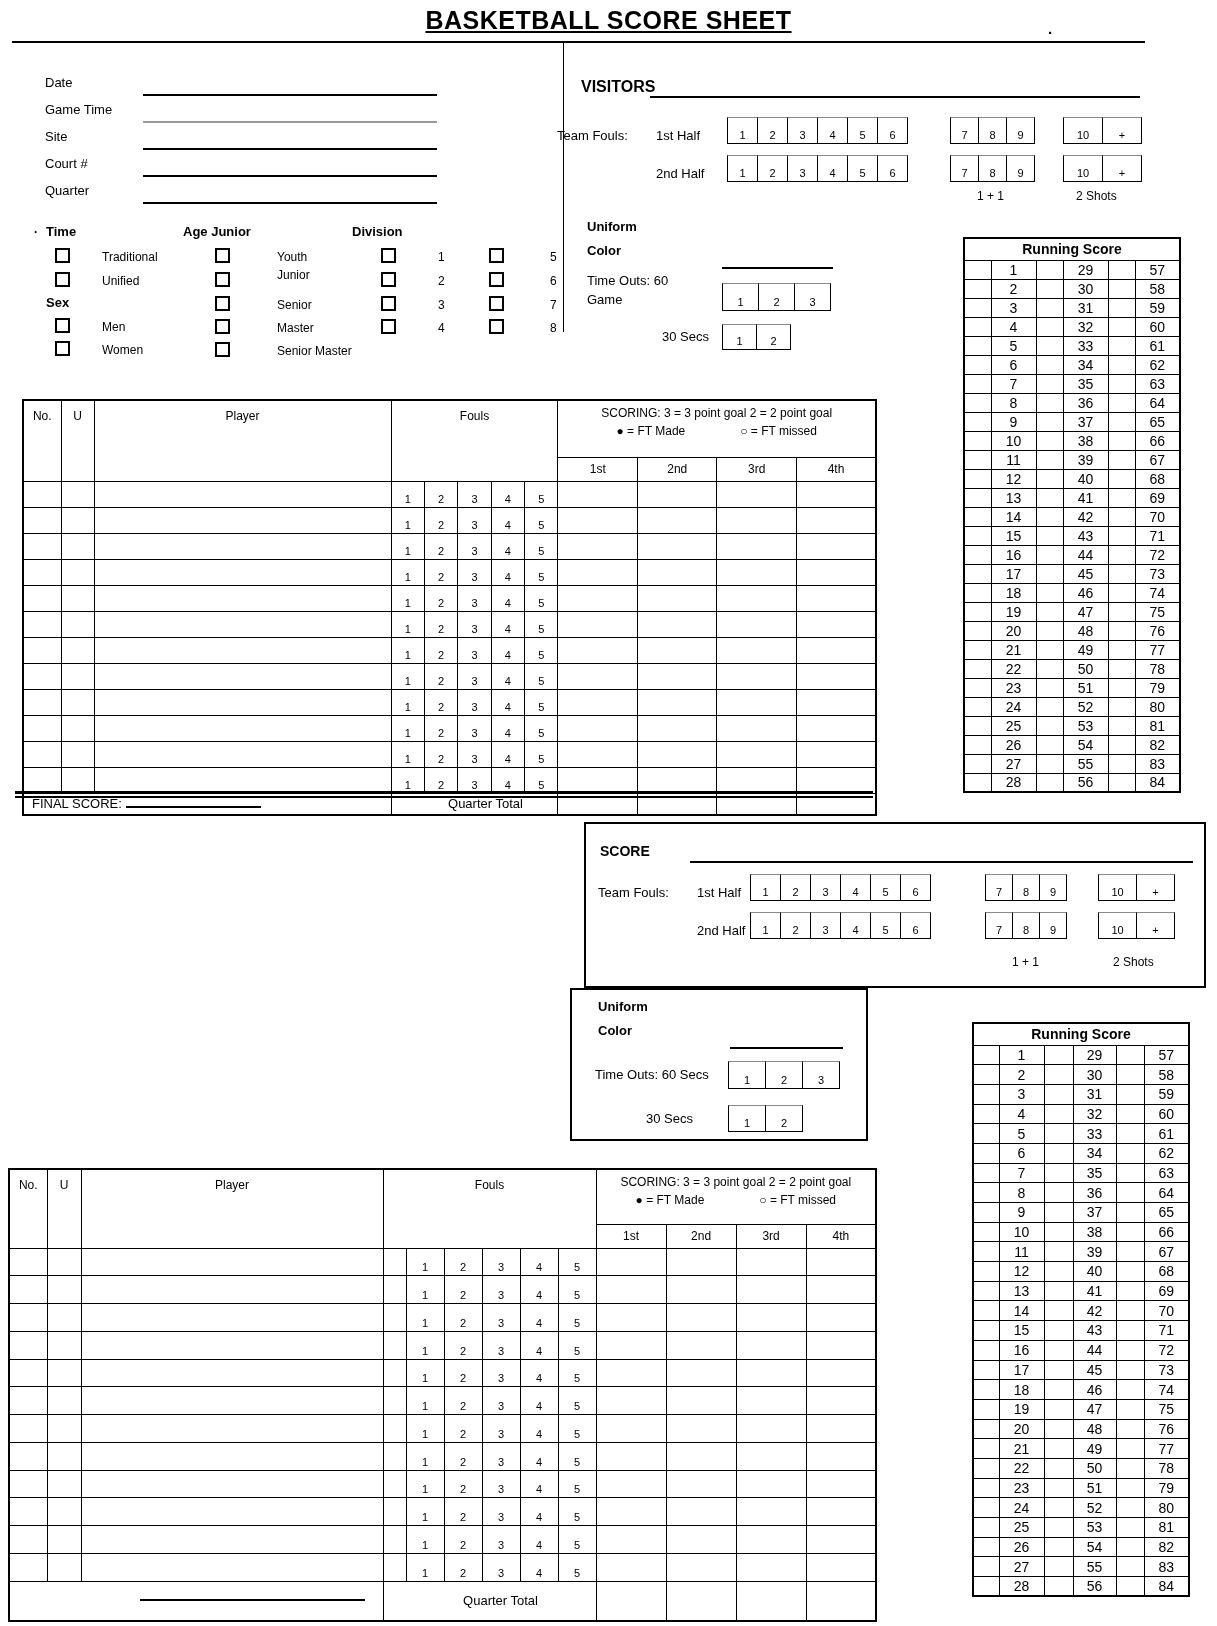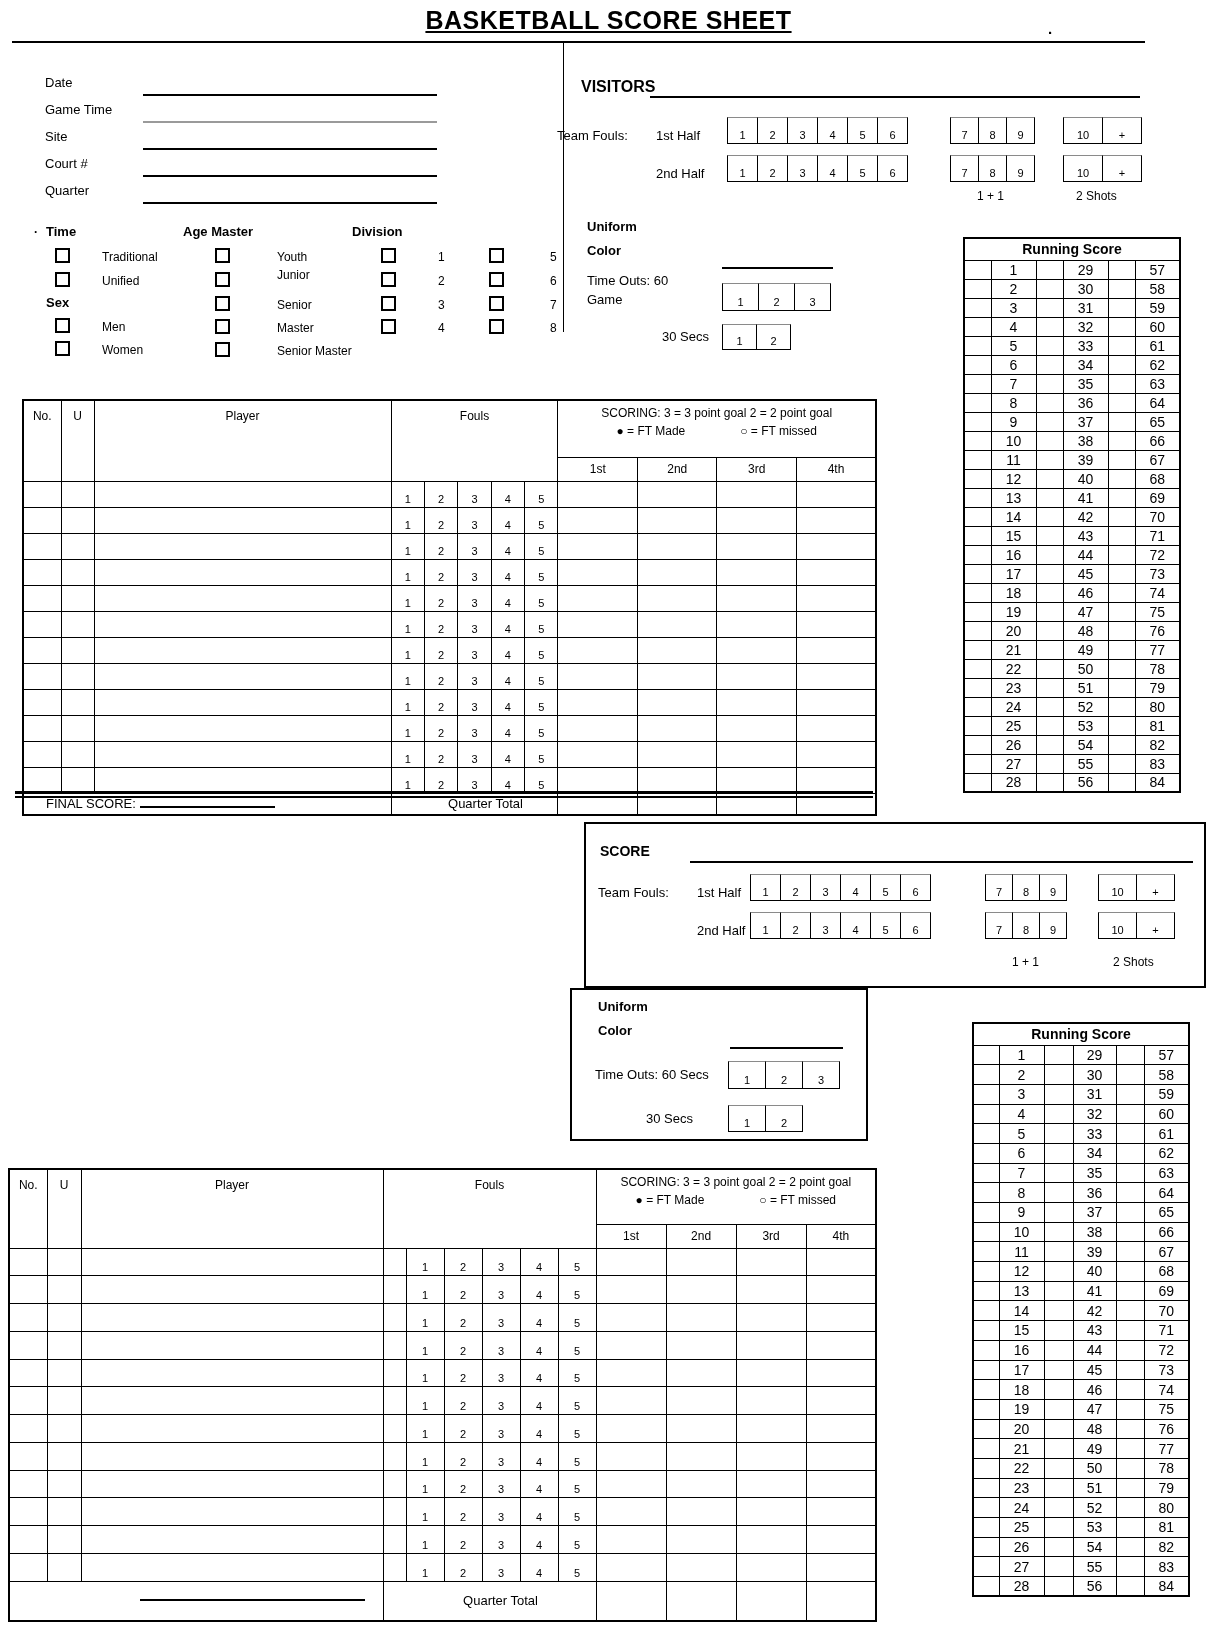--- a/index.html
+++ b/index.html
@@ -47,21 +47,21 @@
   .hrA-b { height:55px; }
   .hrB td { height:24px; font-size:12px; text-align:center; vertical-align:middle; }
   .scoring-head { vertical-align:top; text-align:center; font-size:12px; padding-top:5px; }
   .ftline { display:flex; justify-content:center; gap:55px; margin-top:4px; font-size:12px; }
   .pt-top tbody tr { height:26px; }
   .pt-bot tbody tr { height:27.75px; }
   .ptable tbody td.fnum { font-size:11px; text-align:center; vertical-align:bottom; padding-bottom:2px; }
   .frow td { font-size:13px; }
   .fr-top { height:22px; }
   .fr-bot { height:40px; }
-  .fs-cell { padding-left:22px; white-space:nowrap; }
+  .fs-cell { padding-left:8px; white-space:nowrap; }
   .fs-line { display:inline-block; width:135px; border-bottom:2px solid #000; margin-left:4px; }
   .qt-cell { text-align:center;padding-left:22px; }
   .blank-line-wrap { text-align:left; }
   .blank-line { display:inline-block; width:225px; border-bottom:2px solid #000; margin-left:130px; margin-bottom:4px; }
   .homebox { position:absolute; border:2px solid #000; background:transparent; }
 </style>
 </head>
 <body>
 
 <div class="title">BASKETBALL SCORE SHEET</div>
@@ -128,21 +128,21 @@
 <div class="cb" style="left:55px;top:248px"></div>
 <div class="lbl sm" style="left:102px;top:251px">Traditional</div>
 <div class="cb" style="left:55px;top:272px"></div>
 <div class="lbl sm" style="left:102px;top:275px">Unified</div>
 <div class="lbl bold" style="left:46px;top:296px">Sex</div>
 <div class="cb" style="left:55px;top:318px"></div>
 <div class="lbl sm" style="left:102px;top:321px">Men</div>
 <div class="cb" style="left:55px;top:341px"></div>
 <div class="lbl sm" style="left:102px;top:344px">Women</div>
 
-<div class="lbl bold" style="left:183px;top:225px">Age Master</div>
+<div class="lbl bold" style="left:183px;top:225px">Age Junior</div>
 <div class="cb" style="left:215px;top:248px"></div>
 <div class="lbl sm" style="left:277px;top:251px">Youth</div>
 <div class="cb" style="left:215px;top:272px"></div>
 <div class="lbl sm" style="left:277px;top:269px">Junior</div>
 <div class="cb" style="left:215px;top:296px"></div>
 <div class="lbl sm" style="left:277px;top:299px">Senior</div>
 <div class="cb" style="left:215px;top:319px"></div>
 <div class="lbl sm" style="left:277px;top:322px">Master</div>
 <div class="cb" style="left:215px;top:342px"></div>
 <div class="lbl sm" style="left:277px;top:345px">Senior Master</div>

